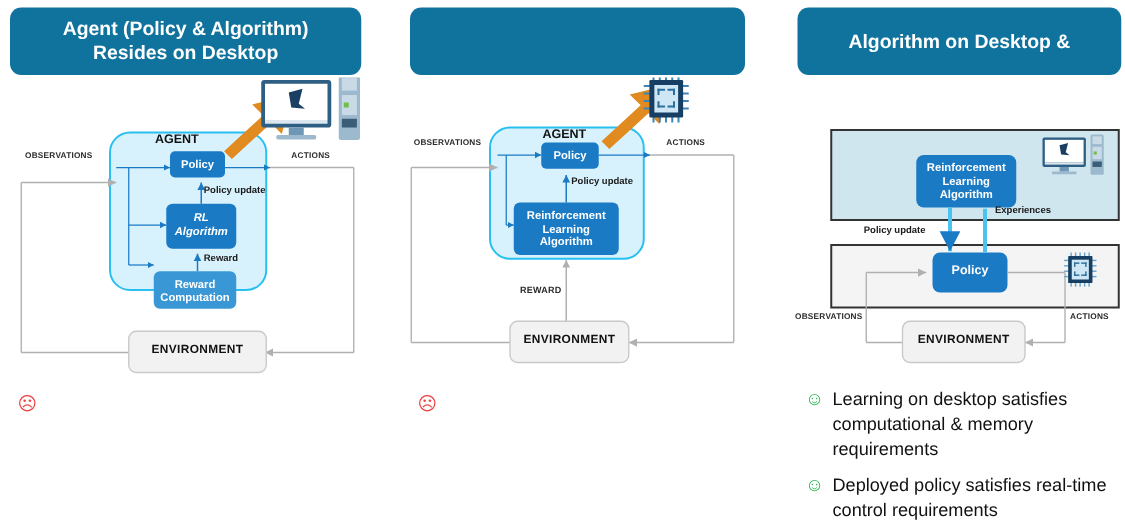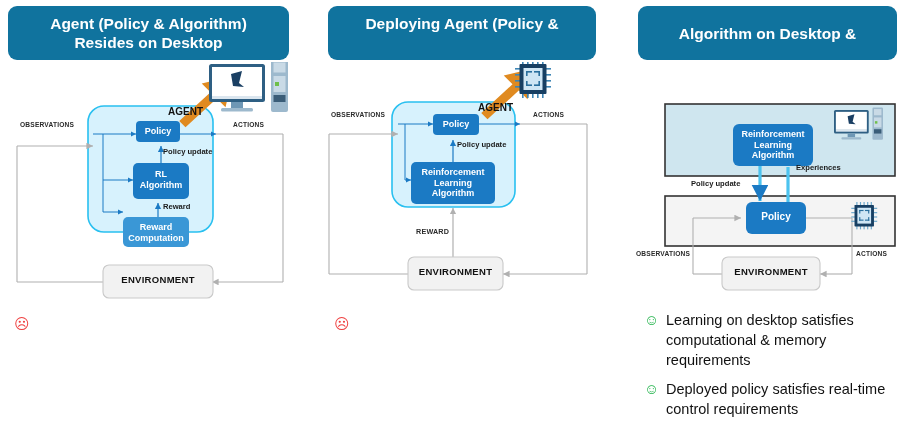--- a/index.html
+++ b/index.html
@@ -29,21 +29,21 @@
   .diagram{position:absolute;left:0;top:62px;width:100%;height:250px;}
   .diagram svg{position:absolute;left:0;top:0;}
 
   
   .blabel{position:absolute;color:#ffffff;font-size:9px;font-weight:bold;
           text-align:center;line-height:10.5px;pointer-events:none;}
   .dlabel{position:absolute;font-size:6.6px;font-weight:bold;color:#2b2b2b;
           letter-spacing:.2px;white-space:nowrap;}
   .dlabel-lc{position:absolute;font-size:7.6px;font-weight:bold;color:#1a1a1a;
           white-space:nowrap;}
-  .agent-title{position:absolute;font-size:10px;font-weight:bold;color:#111;margin-left:44px;}
+  .agent-title{position:absolute;font-size:10px;font-weight:bold;color:#111;}
   .env-label{position:absolute;font-size:9.5px;font-weight:bold;color:#111;
           letter-spacing:.3px;}
 
   
   .bullets{position:absolute;left:14px;font-size:14.5px;line-height:20px;color:#111;}
   #panel-1 .bullets{top:314px;width:290px;}
   #panel-2 .bullets{top:314px;width:280px;}
   #panel-3 .bullets{top:310px;width:258px;}
   .bullet{position:relative;padding-left:22px;margin-bottom:9px;}
   .bullet .face{position:absolute;left:0;top:1px;font-size:15px;line-height:18px;}
@@ -116,21 +116,21 @@
         <rect x="62" y="-4" width="17" height="52" rx="2" fill="#9db9cd"></rect>
         <rect x="64.5" y="-1.5" width="12" height="10" fill="#c9dae6"></rect>
         <rect x="64.5" y="12" width="12" height="16" fill="#c9dae6"></rect>
         <rect x="66" y="18" width="4" height="4" fill="#6fbf4a"></rect>
         <rect x="64.5" y="31" width="12" height="7" fill="#3a5d78"></rect>
       </g>
     </svg>
 
     <div class="agent-title" style="left:124px;top:44px;">AGENT</div>
     <div class="blabel" style="left:136px;top:64px;width:44px;">Policy</div>
-    <div class="blabel" style="left:133px;top:107px;width:56px;">
+    <div class="blabel" style="left:133px;top:107px;width:56px;font-style:italic;">
       <span>RL</span><br>
       <span>Algorithm</span>
     </div>
     <div class="blabel" style="left:123px;top:160px;width:66px;">
       <span>Reward</span><br>
       <span>Computation</span>
     </div>
 
     <div class="dlabel" style="left:20px;top:59px;">OBSERVATIONS</div>
     <div class="dlabel" style="left:233px;top:59px;">ACTIONS</div>
@@ -143,21 +143,21 @@
     <div class="bullet">
       <span class="face sad">☹</span>
     </div>
   </div>
 </div>
 
 <div class="panel" id="panel-2">
 
   <div class="header-pill">
     <span>
-      <span>Deploying Agent (Policy &amp;</span><br>
+      <br>
     </span>
   </div>
 
   <div class="diagram">
     <svg width="300" height="250" viewBox="0 0 300 250">
       <defs>
         <marker id="ah2" markerWidth="7" markerHeight="7" refX="6" refY="3" orient="auto">
           <path d="M0,0 L6,3 L0,6 z" fill="#b0b0b0"></path>
         </marker>
         <marker id="ahb2" markerWidth="6" markerHeight="6" refX="5" refY="2.6" orient="auto">

